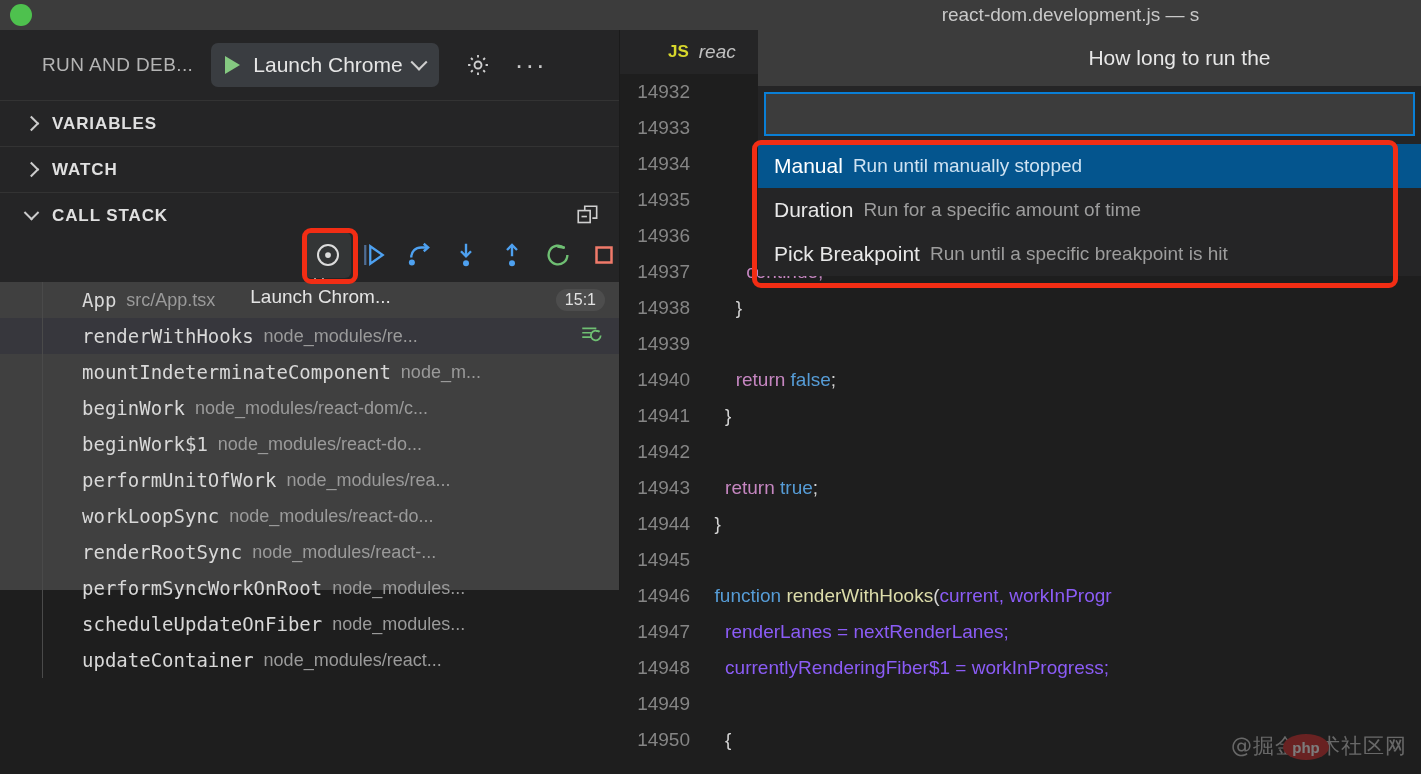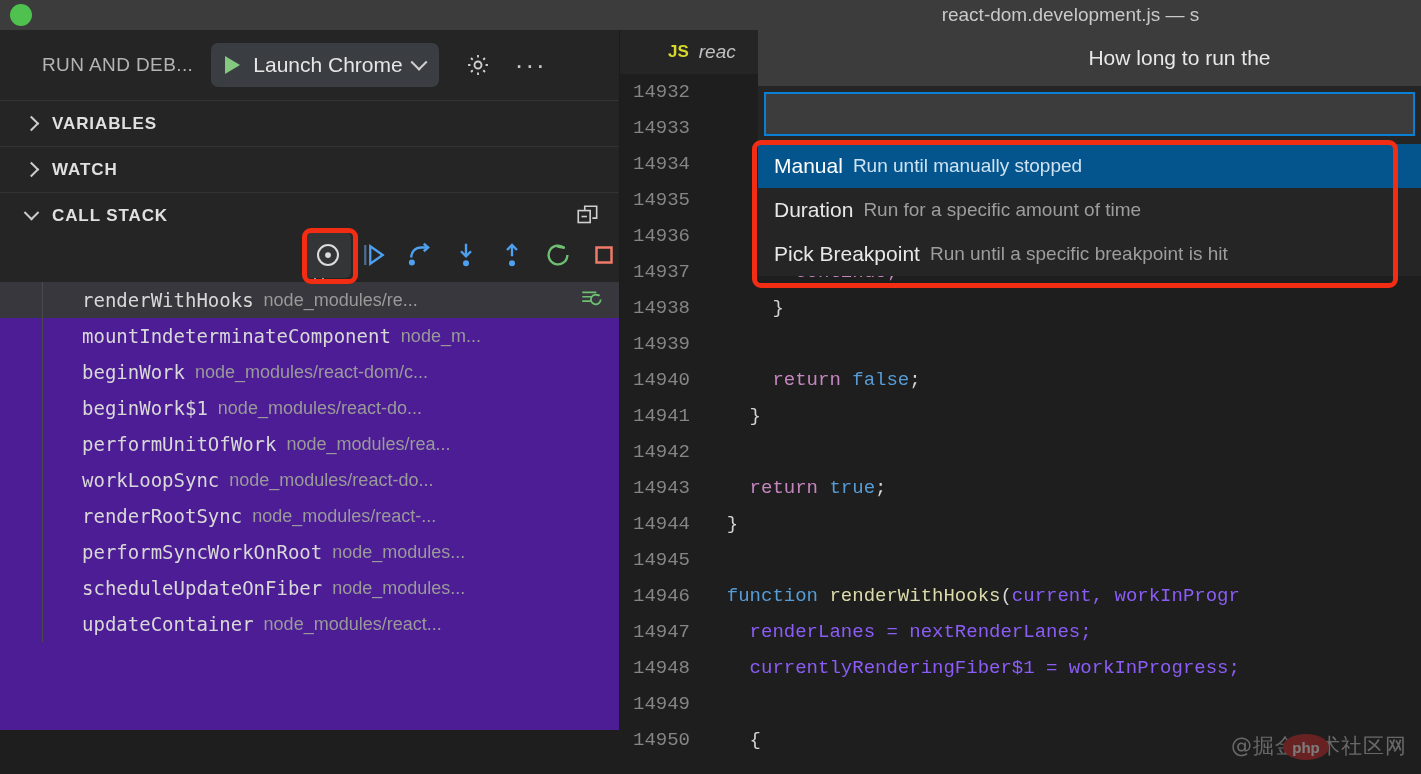--- a/index.html
+++ b/index.html
@@ -34,22 +34,22 @@
     color: #c9c9c9;
     font-size: 19px;
     white-space: nowrap;
     padding-left: 720px;
     overflow: hidden;
   }
 
   
   .sidebar {
     position: absolute; left: 0; top: 30px;
-    width: 620px; height: 700px;
-    background: #4c1d95;
+    width: 620px; height: 560px;
+    background: #404040;
     border-right: 1px solid #1b1b1b;
   }
   .sidebar-header {
     position: relative;
     height: 70px;
     display: flex; align-items: center;
     padding-left: 42px;
     background: #252526;
   }
   .sidebar-title {
@@ -190,21 +190,21 @@
   }
   .js-badge { color: #d7d72c; font-weight: bold; font-size: 17px; font-family: "Liberation Sans", sans-serif;}
   .tab-name {
     color: #c0c0c0; font-size: 19px; font-style: italic;
     margin-left: 10px; white-space: nowrap;
   }
   .code-area {
     position: relative;
     height: 700px;
     overflow: hidden;
-    font-family: Liberation Mono, monospace;
+    font-family: Liberation Sans, sans-serif;
     font-size: 19px;
   }
   .code-line {
     height: 36px; line-height: 36px;
     display: flex; white-space: pre;
   }
   .lineno {
     width: 84px; flex: 0 0 84px;
     text-align: right; padding-right: 14px;
     color: #858585; font-size: 19px;
@@ -347,20 +347,28 @@
       <div class="bug-icon">
         <svg width="22" height="22" viewBox="0 0 24 24" fill="none" stroke="#d0d0d0" stroke-width="1.5">
           <ellipse cx="12" cy="13" rx="5" ry="6"></ellipse>
           <path d="M9 6.5l1.5 2M15 6.5l-1.5 2M4 11h3M17 11h3M4 17h3M17 17h3M12 7V4"></path>
         </svg>
       </div>
       <div class="thread-label">Launch Chrom...</div>
     </div>
 
     <div class="frames" id="frames">
+        <div class="frame">
+          <div class="guide"></div>
+          <span class="fn-name">App</span>
+          <span class="fn-path">src/App.tsx</span>
+          <span class="fn-right">
+            <span class="line-badge">15:1</span>
+          </span>
+        </div>
         <div class="frame selected">
           <div class="guide"></div>
           <span class="fn-name">renderWithHooks</span>
           <span class="fn-path">node_modules/re...</span>
           <span class="fn-right">
             <svg width="26" height="26" viewBox="0 0 24 24" fill="none" stroke="#6fbf73" stroke-width="1.6">
               <path d="M3 5h13M3 9h9M3 13h9"></path>
               <path d="M20 11.5a4.5 4.5 0 1 1-1.4-3.3"></path>
               <path d="M15.5 7.2l3.6.6"></path>
             </svg>

